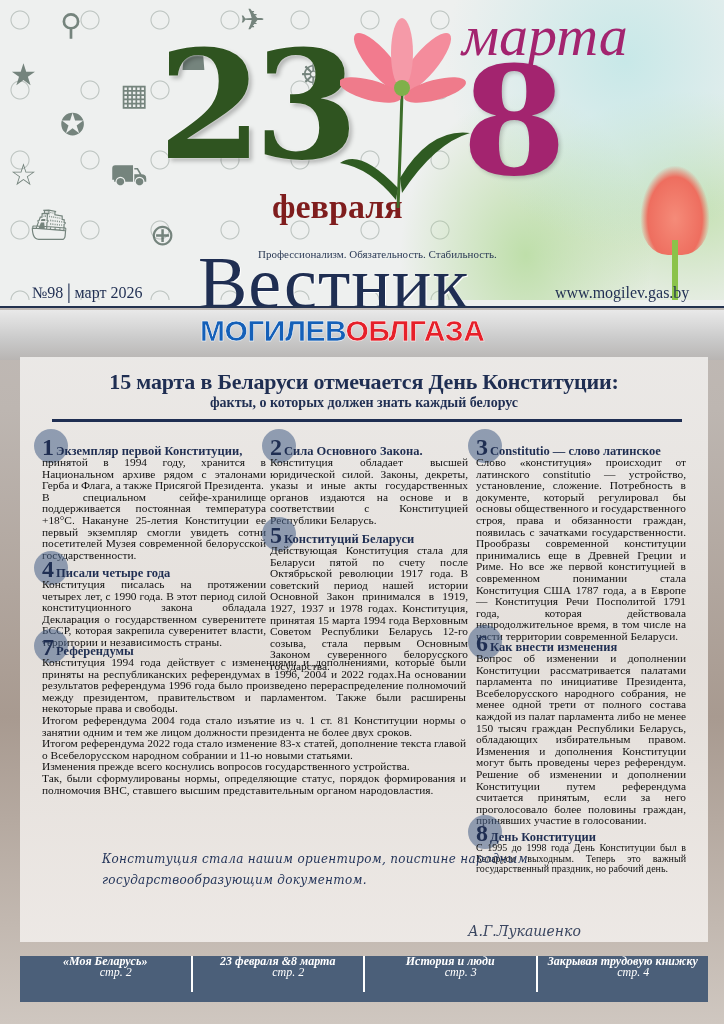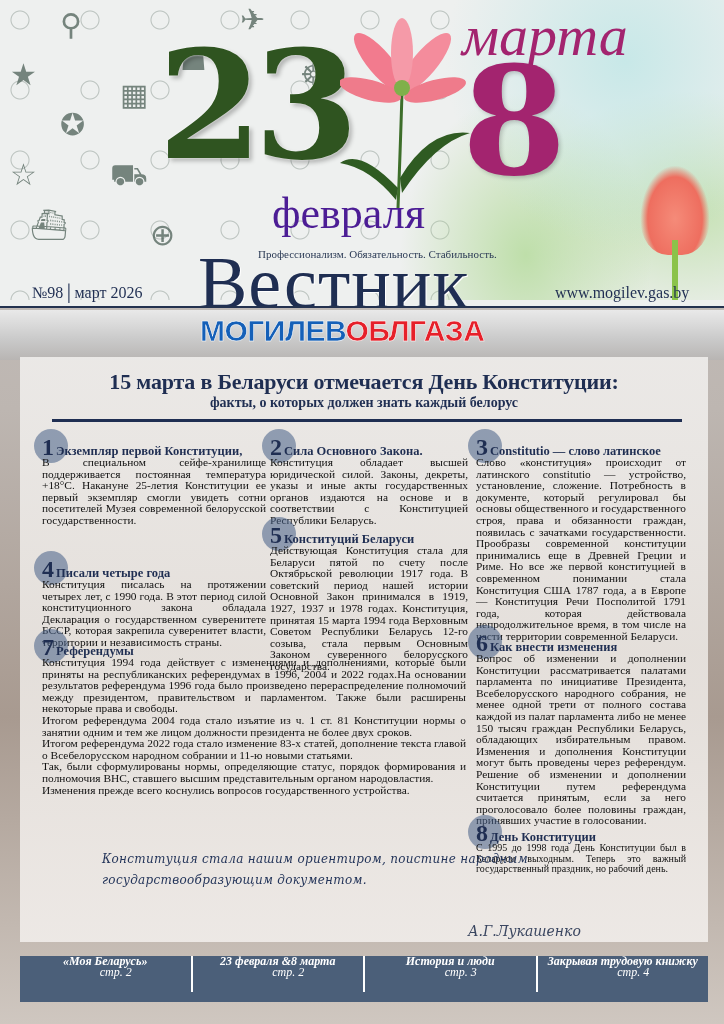--- a/index.html
+++ b/index.html
@@ -38,22 +38,22 @@
   }
   .tulip-stem { position: absolute; left: 672px; top: 240px; width: 6px; height: 60px; background: #8bc34a; }
   .big23 {
     position: absolute; left: 158px; top: 30px;
     font-family: "DejaVu Serif", serif; font-weight: bold;
     font-size: 150px; line-height: 1; letter-spacing: -8px;
     color: #2f5420; text-shadow: 0 0 2px #fff, 3px 3px 4px rgba(0,0,0,.25);
   }
   .fevralya {
     position: absolute; left: 272px; top: 188px;
-    font-family: "Liberation Serif", serif; font-weight: normal;
-    font-size: 44px; color: #4c1d95;
+    font-family: "Liberation Serif", serif; font-weight: bold;
+    font-size: 34px; color: #7f1d1d;
   }
   .big8 {
     position: absolute; left: 462px; top: 46px;
     font-family: "DejaVu Serif", serif; font-weight: bold;
     font-size: 150px; line-height: 1; color: #a3246f;
     text-shadow: 2px 2px 4px rgba(0,0,0,.2);
   }
   .marta {
     position: absolute; left: 462px; top: 2px;
     font-family: "Liberation Serif", serif; font-style: italic;
@@ -207,20 +207,21 @@
   <div class="h1">15 марта в Беларуси отмечается День Конституции:</div>
   <div class="h2">факты, о которых должен знать каждый белорус</div>
   <div class="h-rule"></div>
 
   <div class="sec" style="left:22px;top:80px;width:224px;">
     <div class="num-bubble"></div>
     <div class="head">
       <span class="num">1</span>
       <span class="title">Экземпляр первой Конституции,</span>
     </div>
+    <p>принятой в 1994 году, хранится в Национальном архиве рядом с эталонами Герба и Флага, а также Присягой Президента.</p>
     <p>В специальном сейфе-хранилище поддерживается постоянная температура +18°С. Накануне 25-летия Конституции ее первый экземпляр смогли увидеть сотни посетителей Музея современной белорусской государственности.</p>
   </div>
 
   <div class="sec" style="left:22px;top:202px;width:224px;">
     <div class="num-bubble"></div>
     <div class="head">
       <span class="num">4</span>
       <span class="title">Писали четыре года</span>
     </div>
     <p>Конституция писалась на протяжении четырех лет, с 1990 года. В этот период силой конституционного закона обладала Декларация о государственном суверенитете БССР, которая закрепила суверенитет власти, территории и независимость страны.</p>
@@ -228,22 +229,22 @@
 
   <div class="sec" style="left:22px;top:280px;width:424px;">
     <div class="num-bubble"></div>
     <div class="head">
       <span class="num">7</span>
       <span class="title">Референдумы</span>
     </div>
     <p>Конституция 1994 года действует с изменениями и дополнениями, которые были приняты на республиканских референдумах в 1996, 2004 и 2022 годах.На основании результатов референдума 1996 года было произведено перераспределение полномочий между президентом, правительством и парламентом. Также были расширены некоторые права и свободы.</p>
     <p>Итогом референдума 2004 года стало изъятие из ч. 1 ст. 81 Конституции нормы о занятии одним и тем же лицом должности президента не более двух сроков.</p>
     <p>Итогом референдума 2022 года стало изменение 83-х статей, дополнение текста главой о Всебелорусском народном собрании и 11-ю новыми статьями.</p>
+    <p>Изменения прежде всего коснулись вопросов государственного устройства.</p>
     <p>Так, были сформулированы нормы, определяющие статус, порядок формирования и полномочия ВНС, ставшего высшим представительным органом народовластия.</p>
-    <p>Изменения прежде всего коснулись вопросов государственного устройства.</p>
   </div>
 
   <div class="sec" style="left:250px;top:80px;width:198px;">
     <div class="num-bubble"></div>
     <div class="head">
       <span class="num">2</span>
       <span class="title">Сила Основного Закона.</span>
     </div>
     <p>Конституция обладает высшей юридической силой. Законы, декреты, указы и иные акты государственных органов издаются на основе и в соответствии с Конституцией Республики Беларусь.</p>
   </div>

